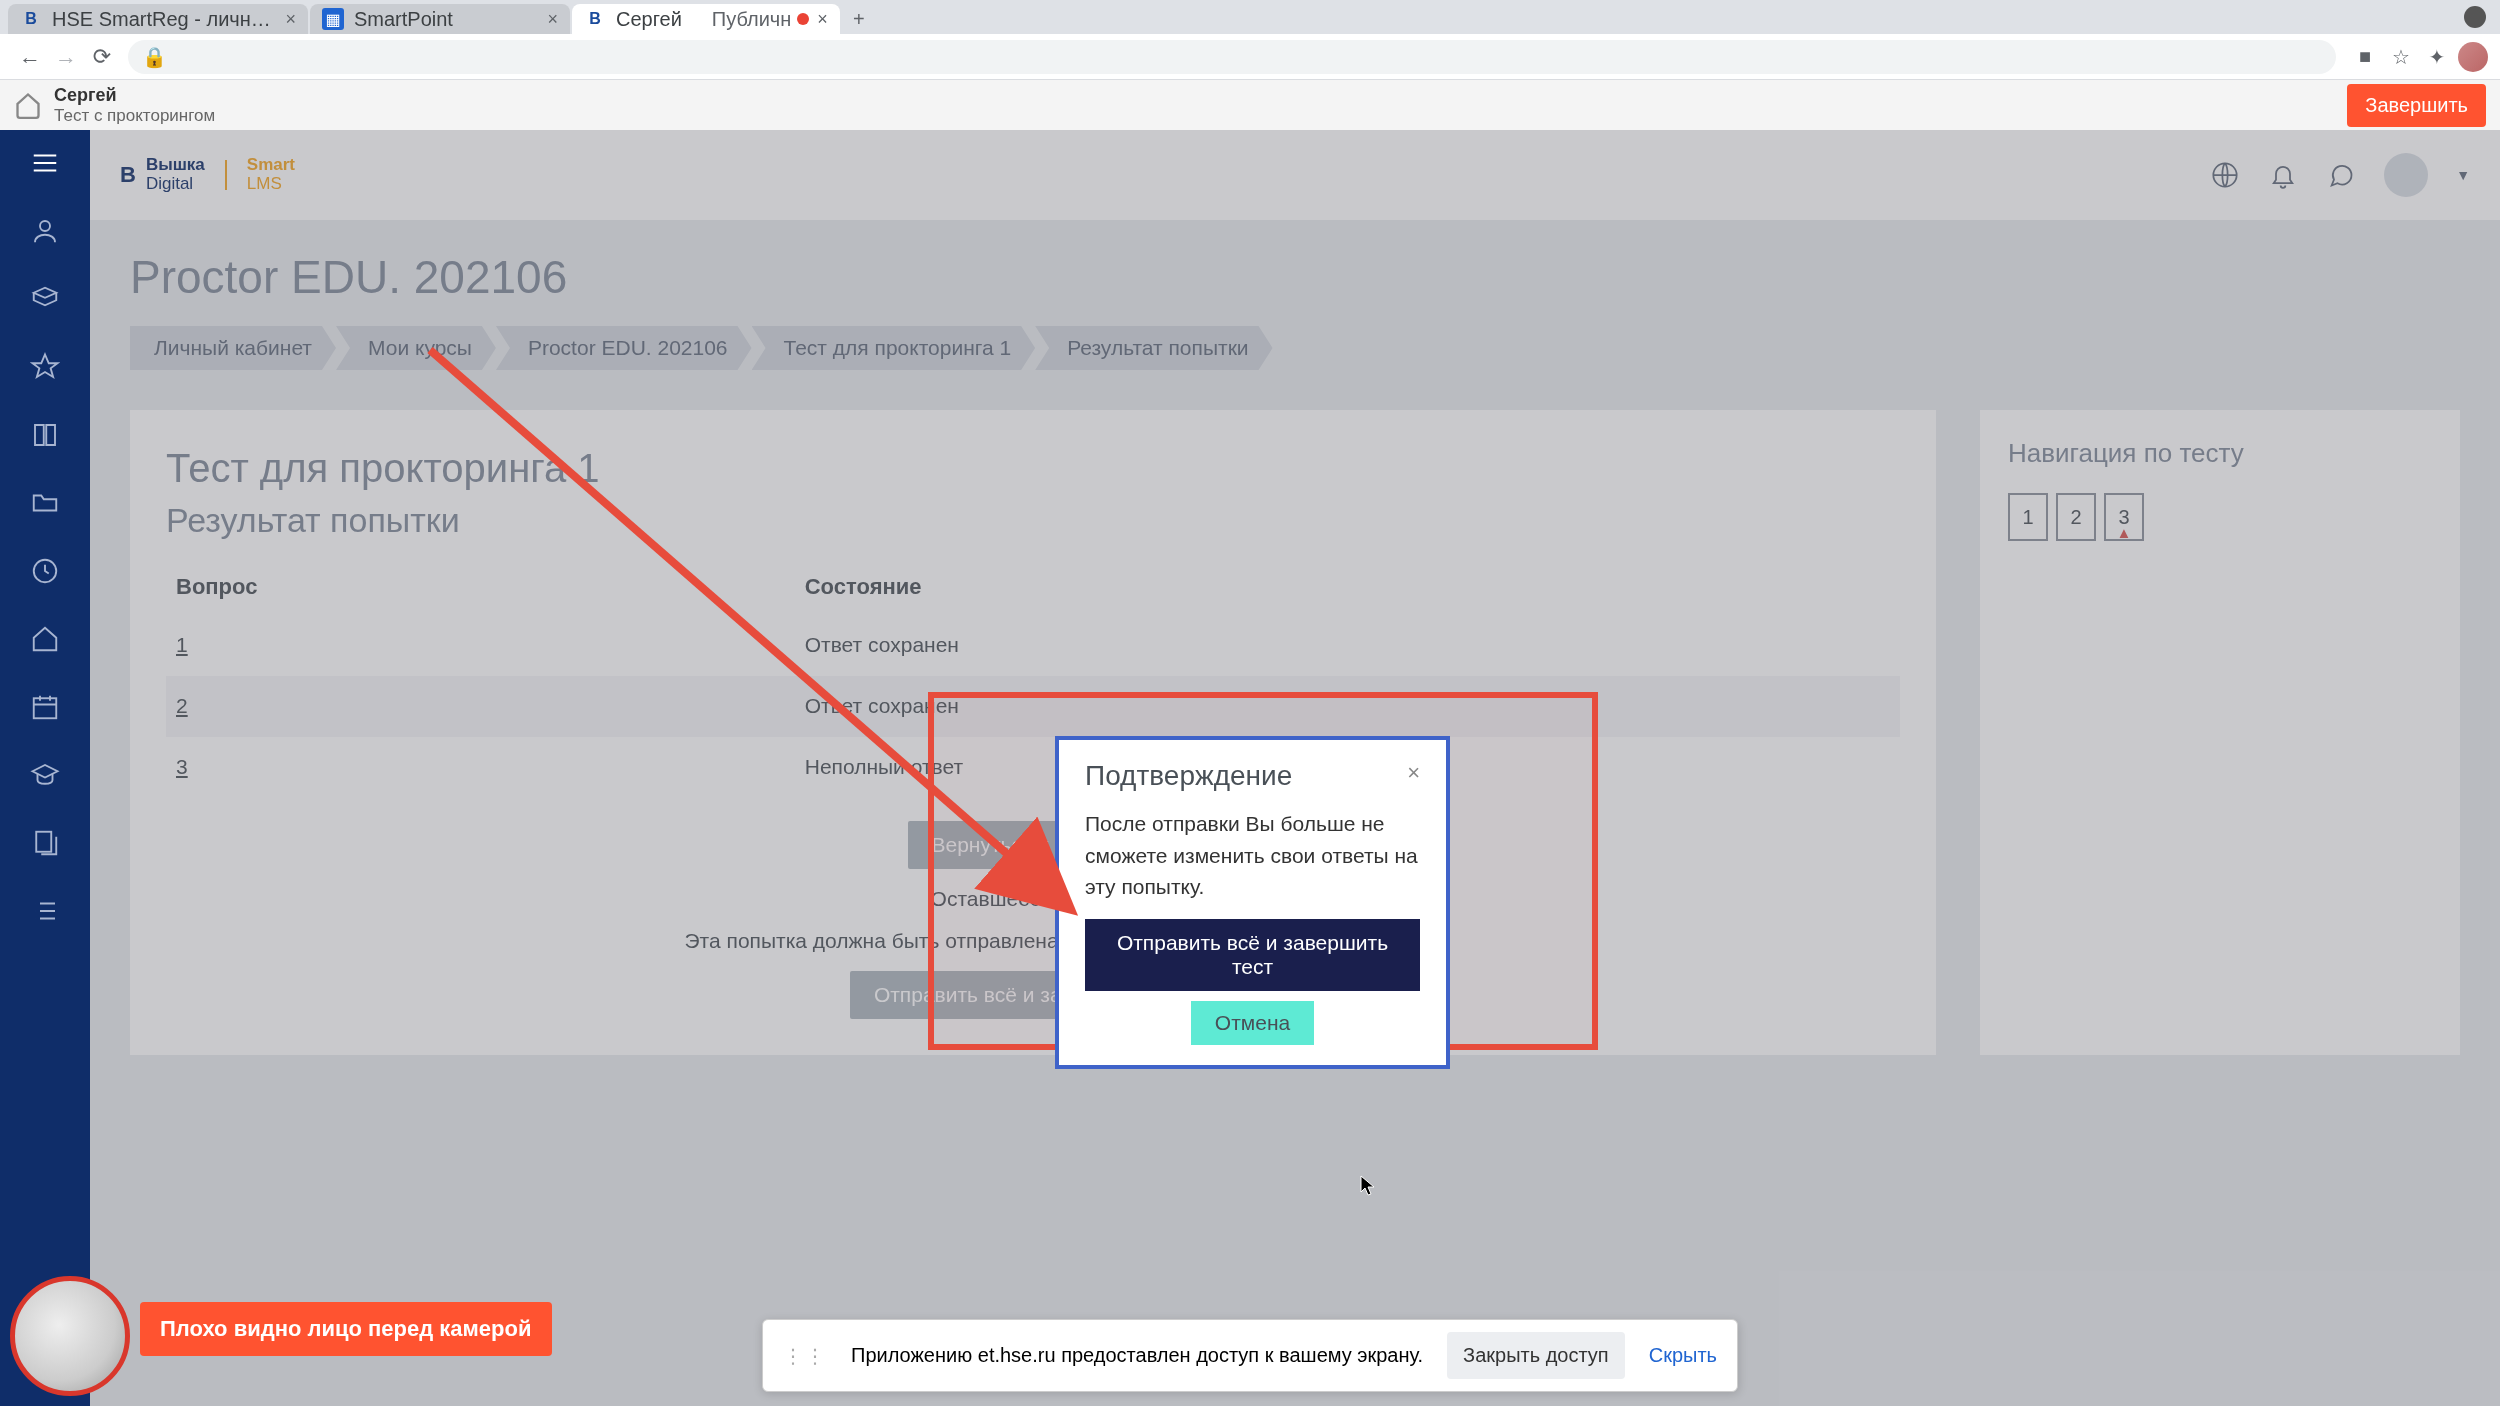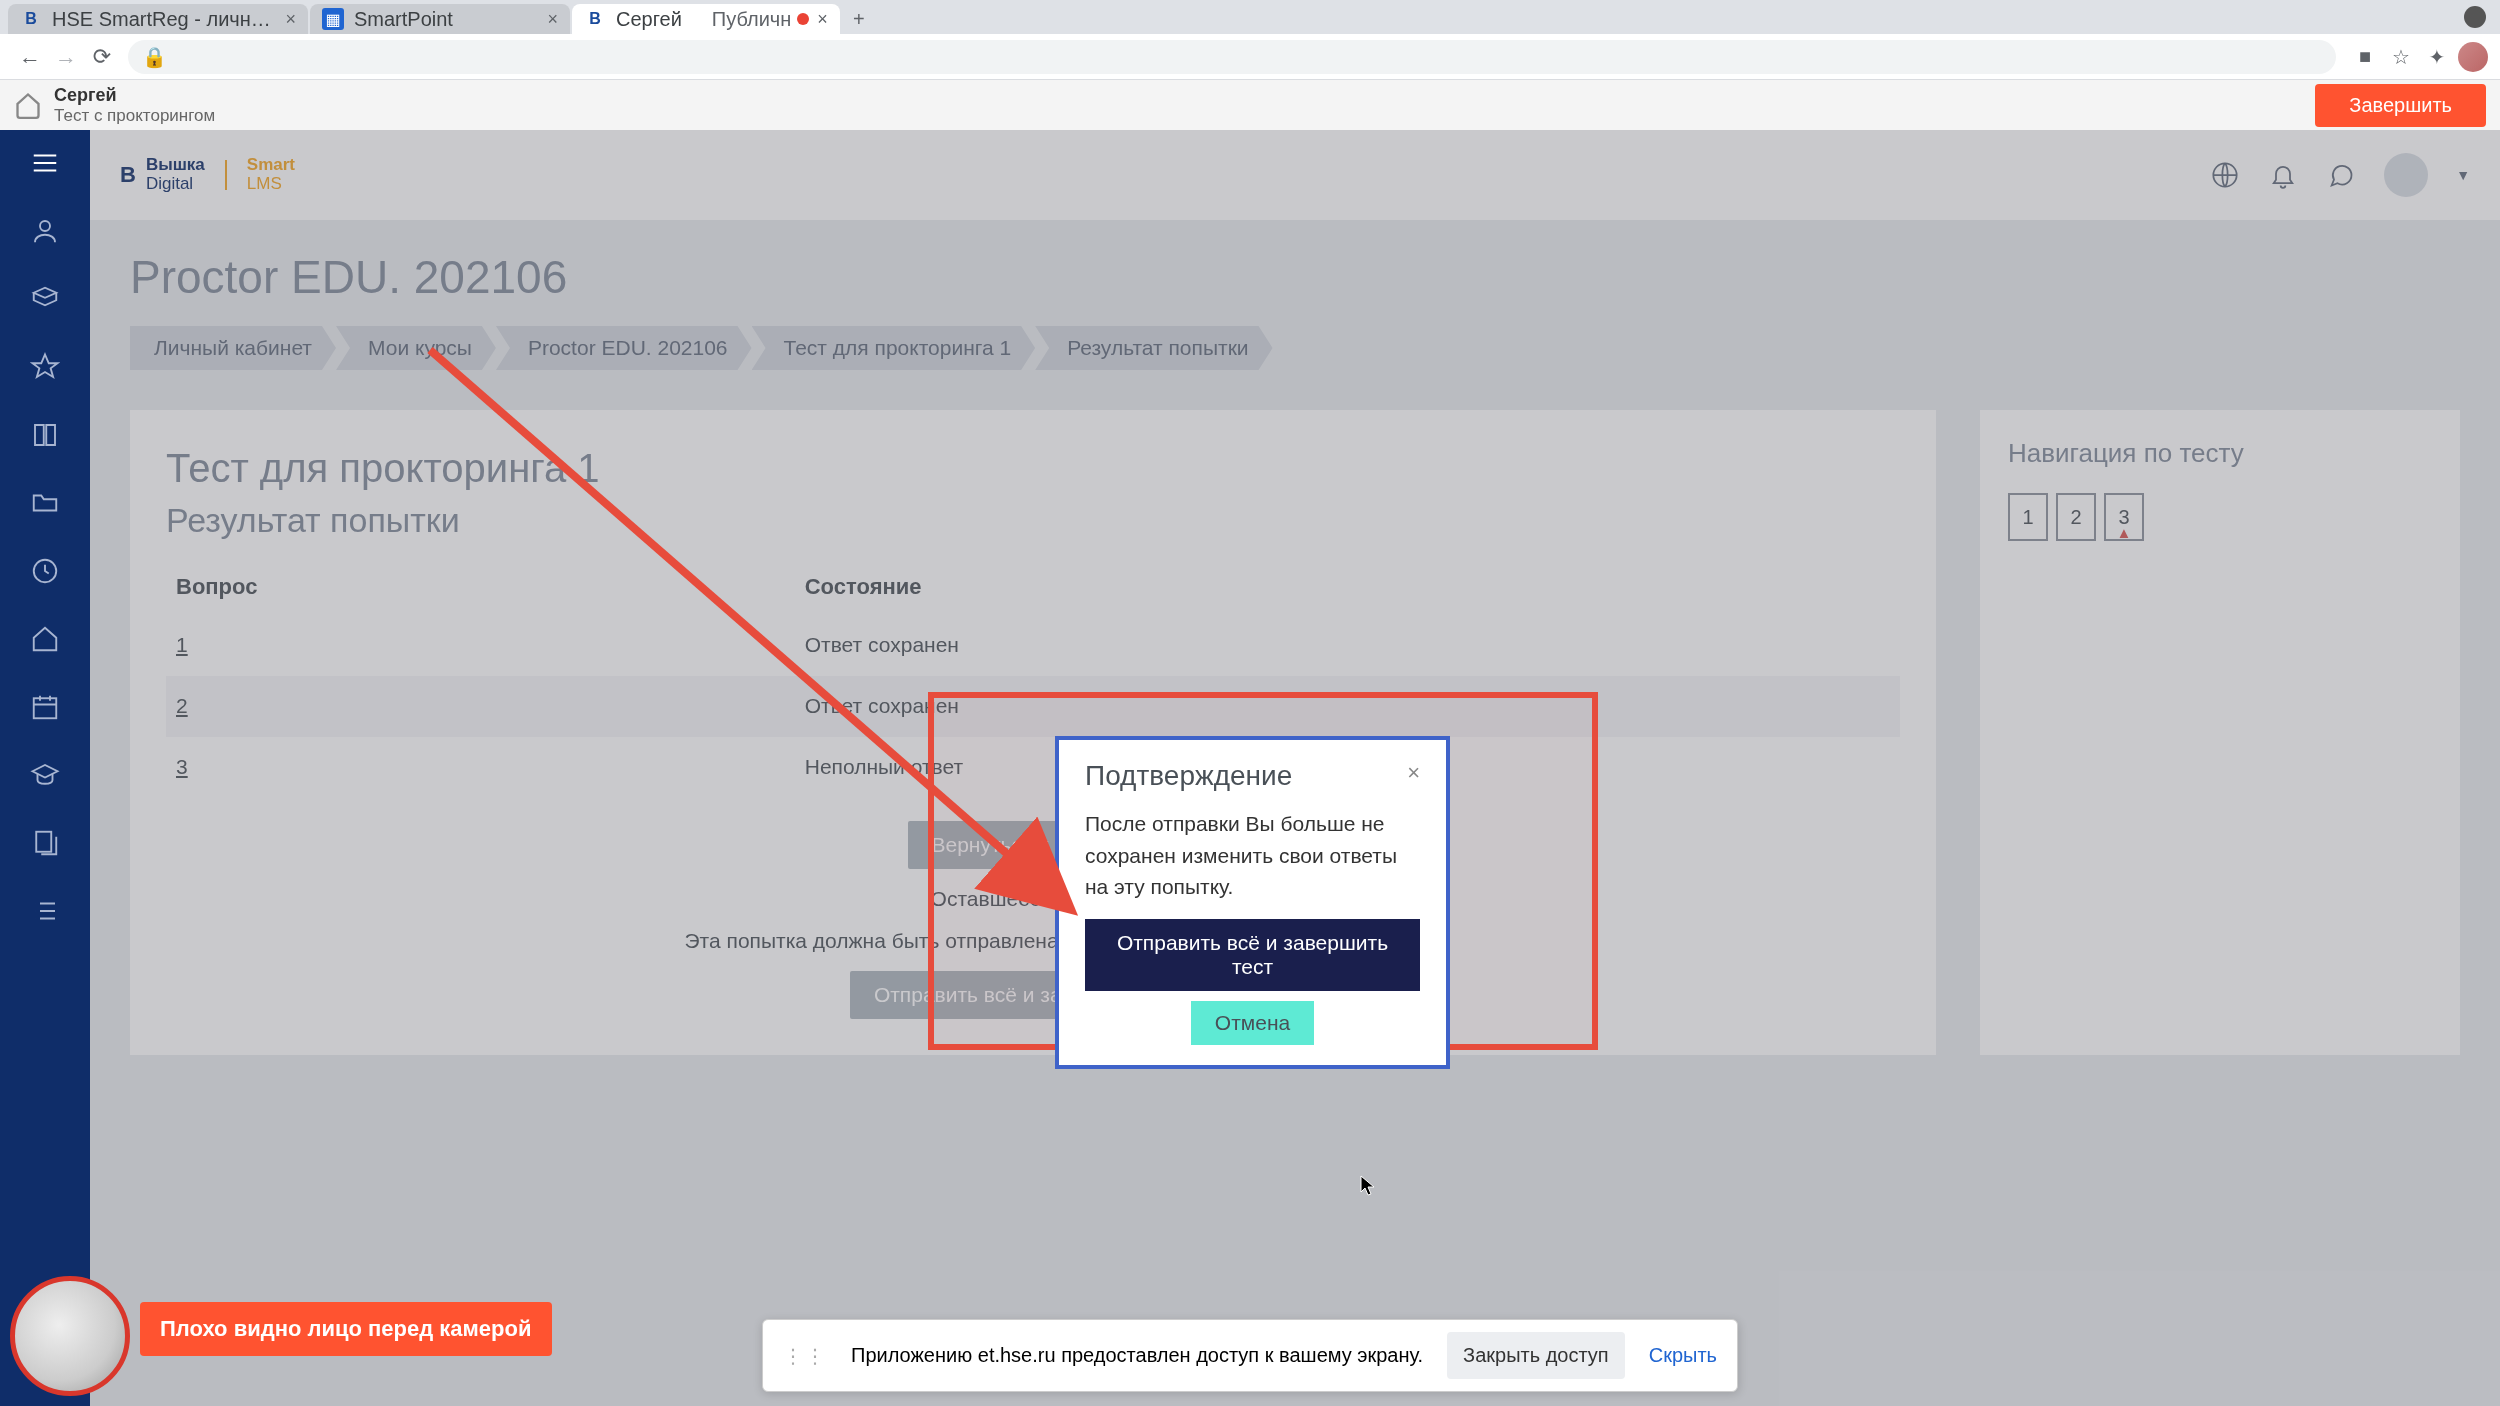--- a/index.html
+++ b/index.html
@@ -24,21 +24,21 @@
 .url-text{flex:1;white-space:nowrap;overflow:hidden;text-overflow:ellipsis}
 .addr-icon{width:30px;height:30px;display:flex;align-items:center;justify-content:center;color:#5f6368;margin-left:6px;font-size:20px}
 .addr-avatar{width:30px;height:30px;border-radius:50%;background:linear-gradient(135deg,#c88 0,#b66 100%);margin-left:6px}
 
 
 .proctor-bar{height:50px;background:#f4f4f4;display:flex;align-items:center;padding:0 14px}
 .home-ic{width:28px;height:28px;color:#777;margin-right:12px}
 .proctor-info{display:flex;flex-direction:column;font-size:18px}
 .proctor-name{font-weight:bold;color:#333}
 .proctor-sub{color:#666;font-size:17px}
-.finish-btn{margin-left:auto;background:#ff5330;color:#fff;padding:10px 34px;border-radius:4px;font-size:20px}
+.finish-btn{margin-left:auto;background:#ff5330;color:#fff;padding:10px 18px;border-radius:4px;font-size:20px}
 
 
 .app{display:flex;height:calc(100% - 130px);position:relative}
 .sidebar{width:90px;background:#0f2d69;display:flex;flex-direction:column;align-items:center;padding-top:14px;gap:30px}
 .side-ic{width:38px;height:38px;color:#a8b5d1;display:flex;align-items:center;justify-content:center}
 .side-ic svg{width:30px;height:30px;stroke:currentColor;fill:none;stroke-width:1.5}
 .hamburger{color:#fff}
 
 .app-main{flex:1;background:#e9ecef;display:flex;flex-direction:column;position:relative}
 .topbar{height:90px;background:#fff;display:flex;align-items:center;padding:0 30px}
@@ -329,21 +329,21 @@
       </marker>
     </defs>
   <line x1="10" y1="10" x2="640" y2="560" stroke="#e74c3c" stroke-width="8" marker-end="url(#ah)"></line>
 </svg>
 
 <div class="modal" style="left:1055px;top:736px;width:395px">
   <div class="modal-head">
     <span>Подтверждение</span>
     <span class="modal-x">×</span>
   </div>
-  <div class="modal-body">После отправки Вы больше не сохранен изменить свои ответы на эту попытку.</div>
+  <div class="modal-body">После отправки Вы больше не сможете изменить свои ответы на эту попытку.</div>
   <div class="modal-actions">
     <button class="btn-primary">Отправить всё и завершить тест</button>
     <button class="btn-cancel">Отмена</button>
   </div>
 </div>
 
 <div class="cam-bubble"></div>
 <div class="cam-warn">Плохо видно лицо перед камерой</div>
 
 <div class="share-bar">

